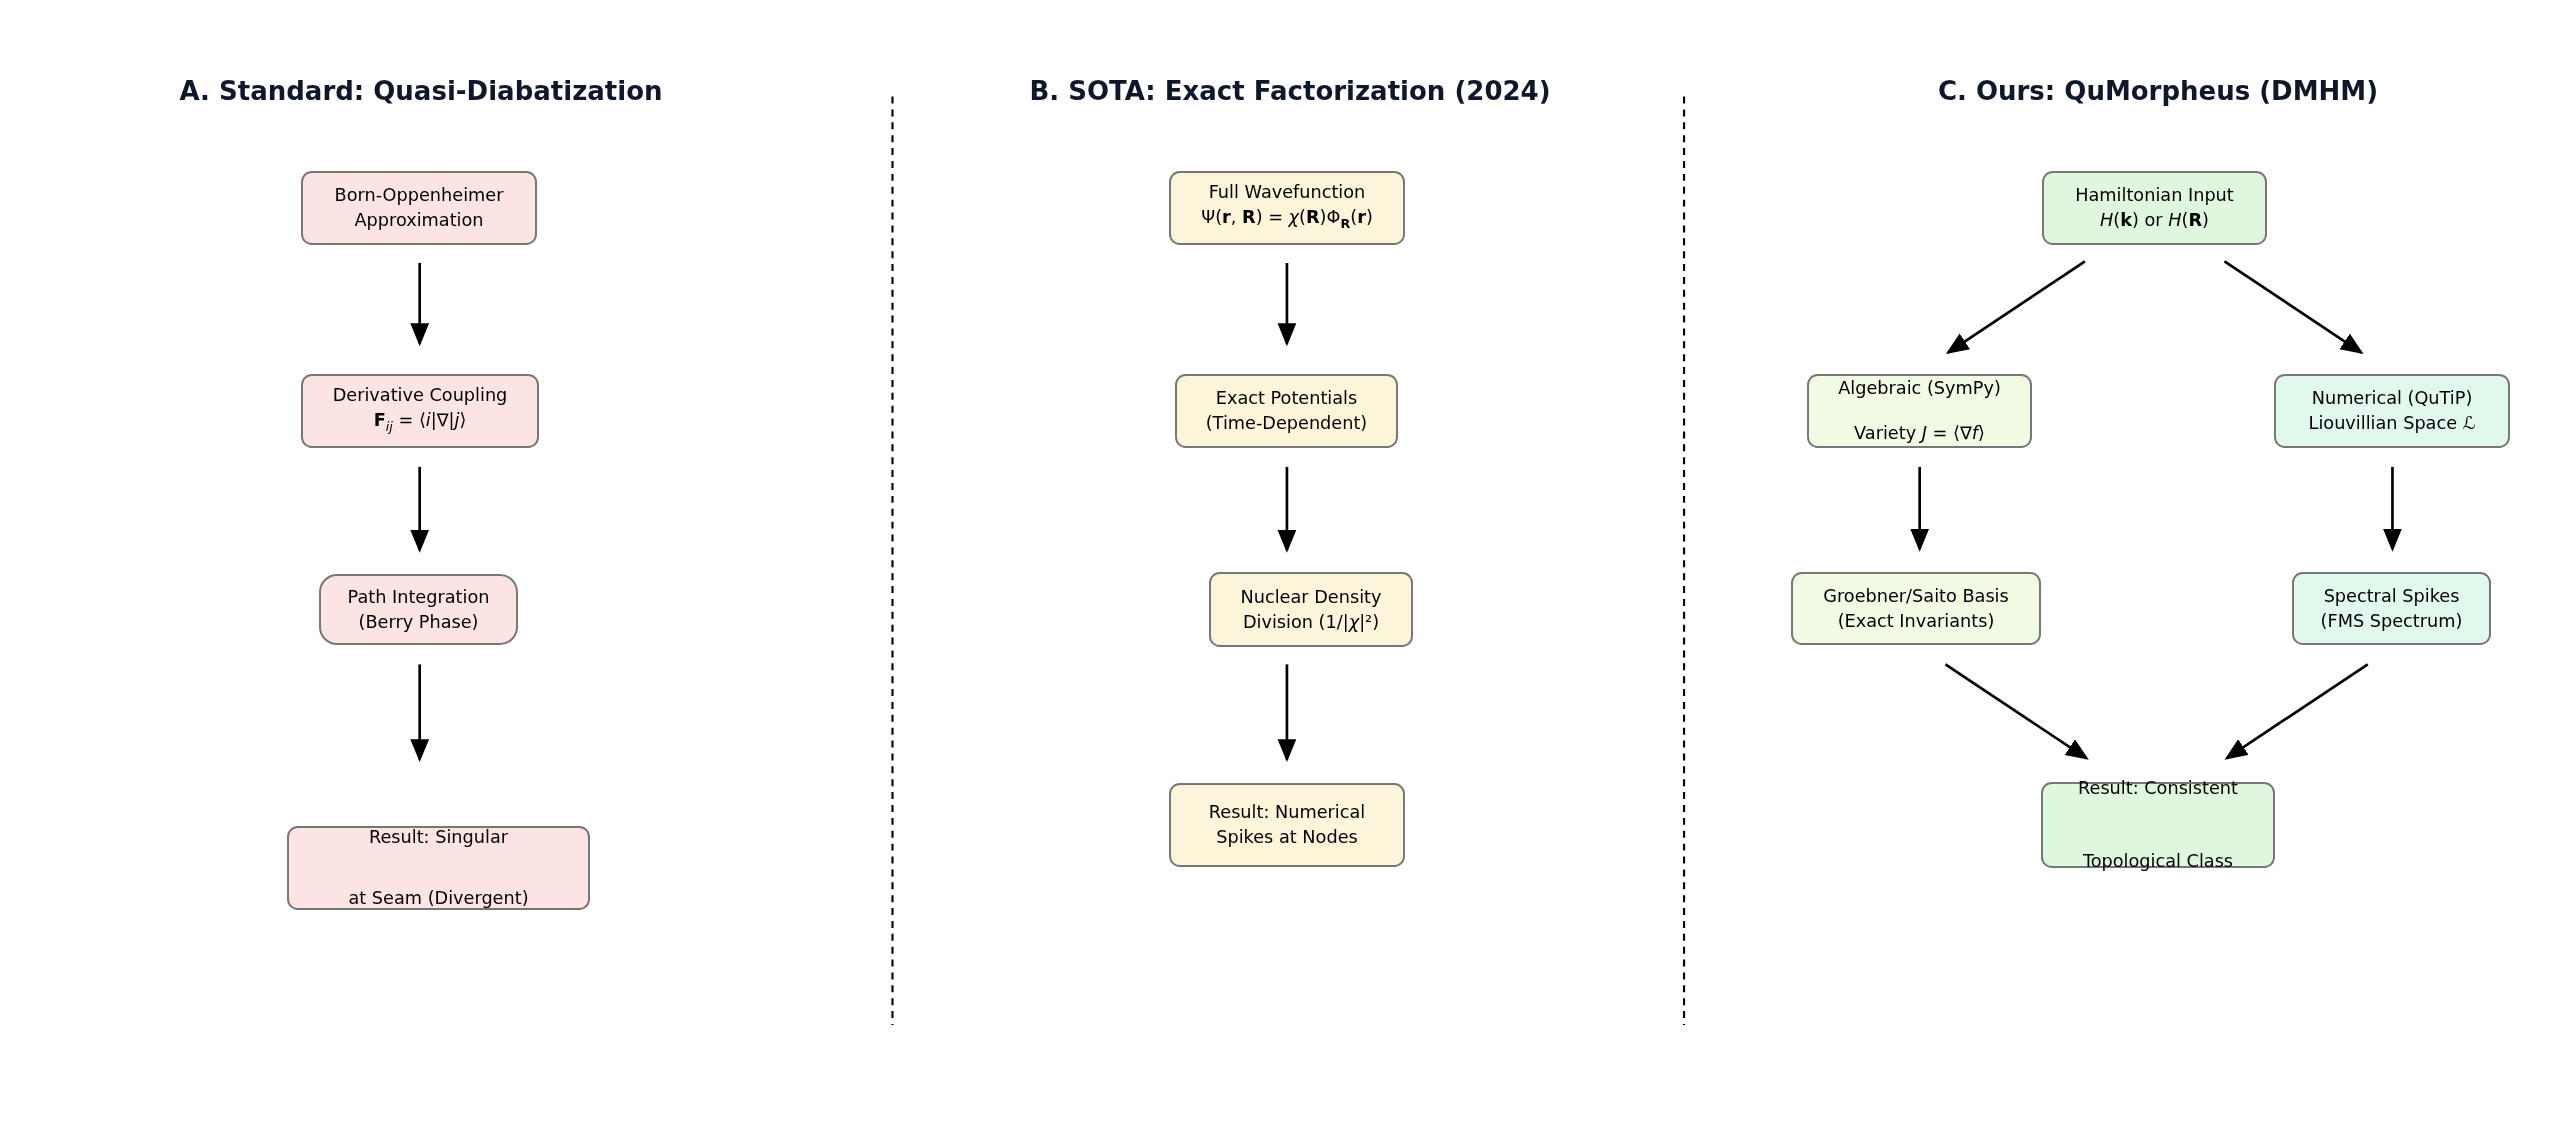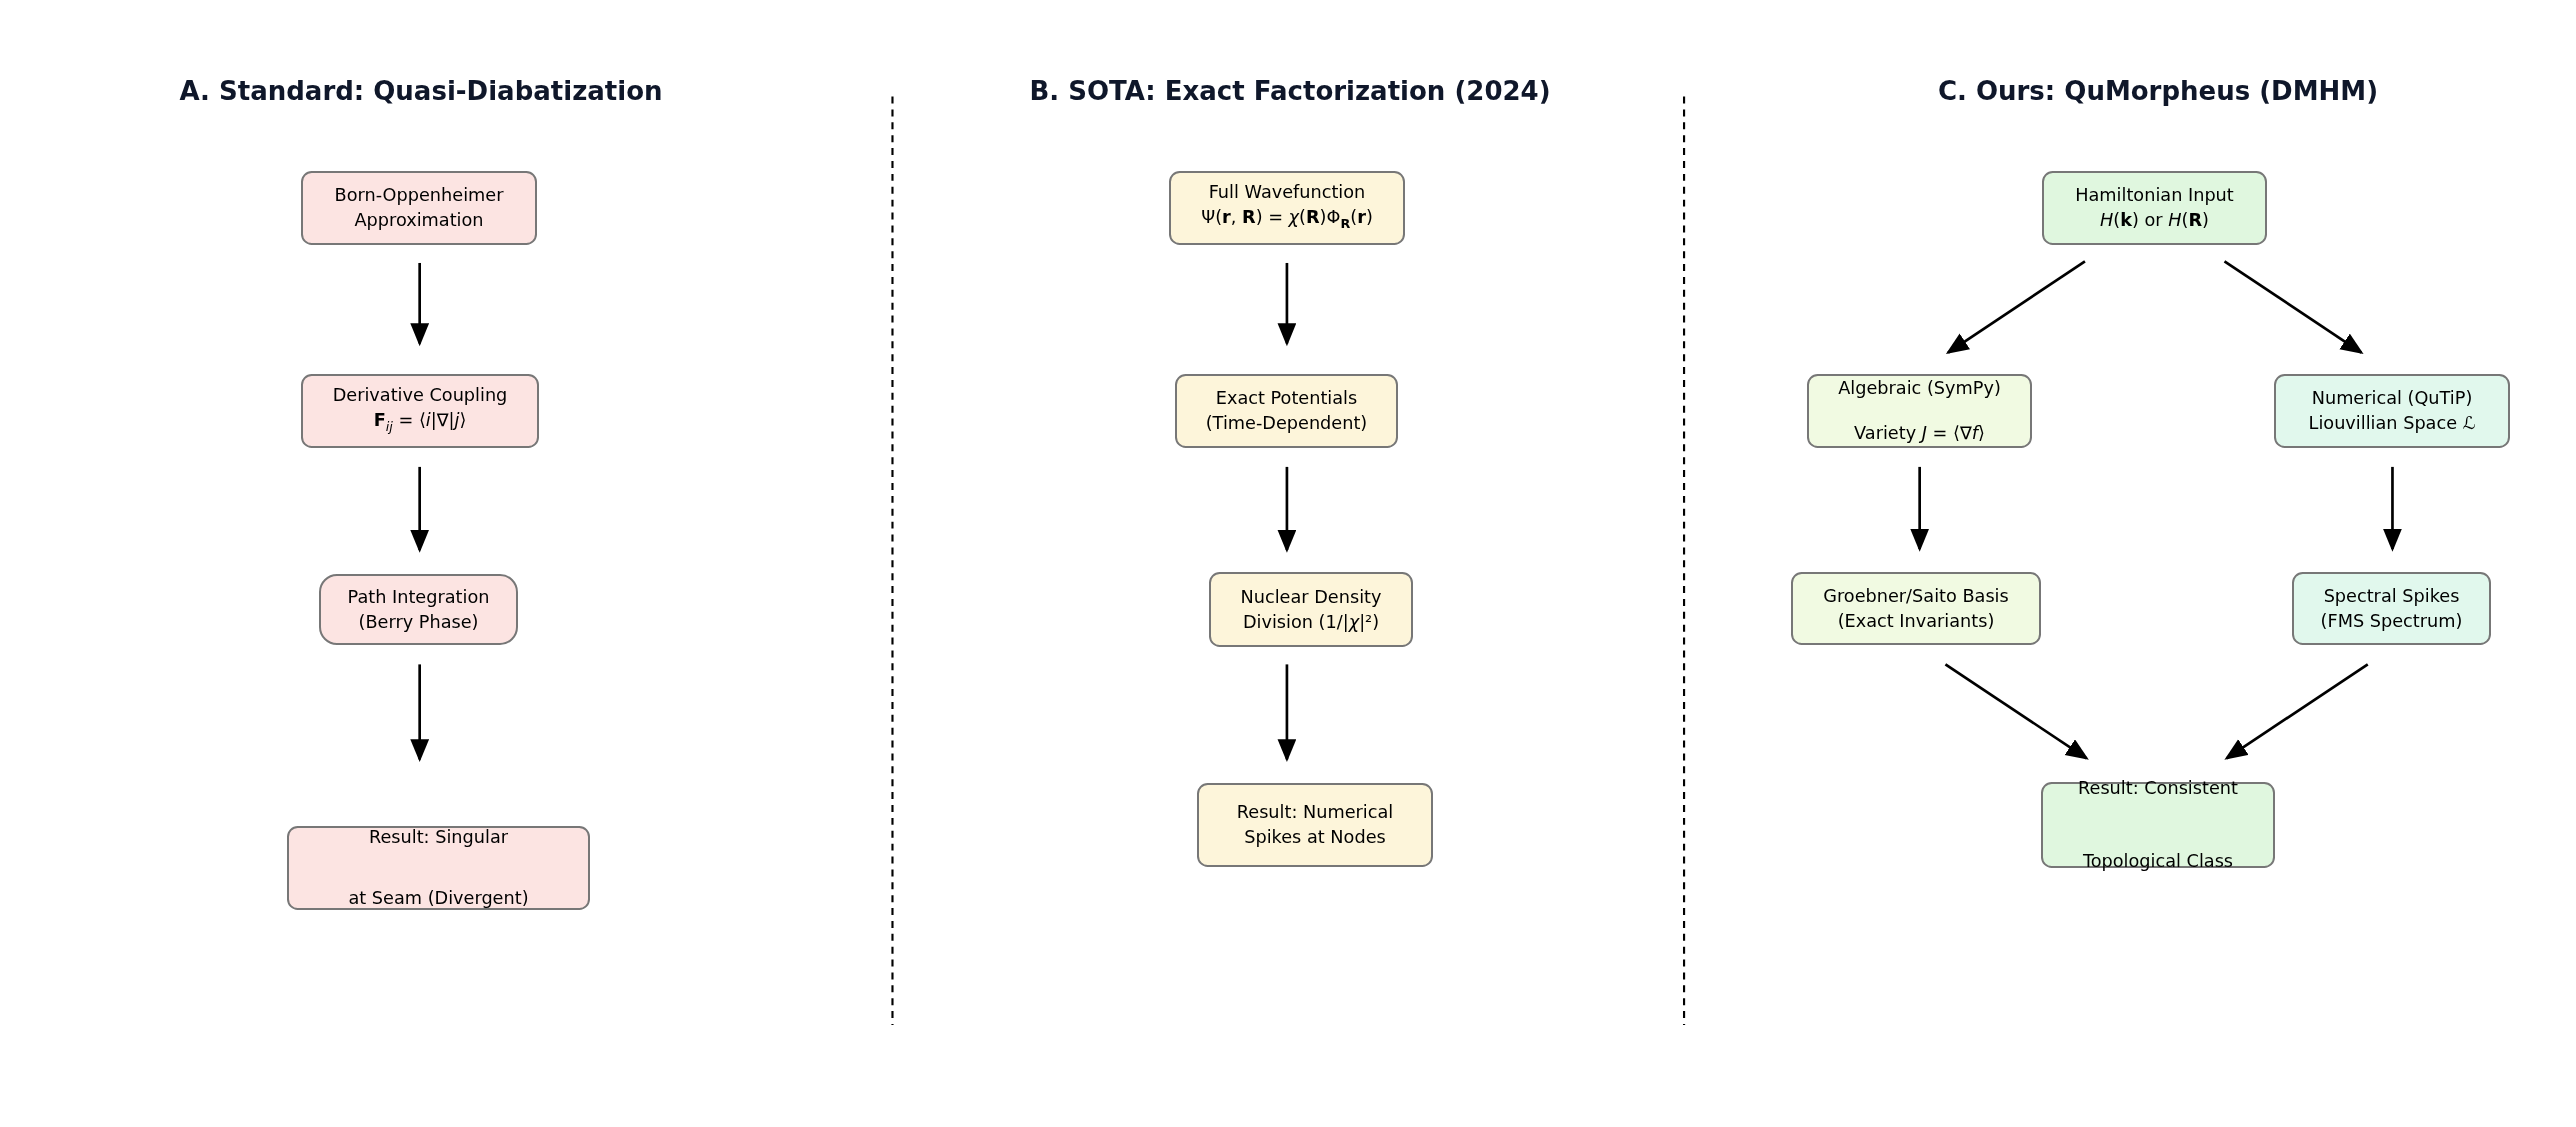--- a/index.html
+++ b/index.html
@@ -111,21 +111,21 @@
   <div class="node" style="left: 1175px; top: 374px; width: 223px; height: 74px; background-color: rgb(253, 245, 218);">
     <div class="nline">Exact Potentials</div>
     <div class="nline">(Time-Dependent)</div>
   </div>
 
   <div class="node" style="left: 1185px; top: 572px; width: 204px; height: 75px; background-color: rgb(253, 245, 218); margin-left: 24px;">
     <div class="nline">Nuclear Density</div>
     <div class="nline">Division (1/|<i>χ</i>|²)</div>
   </div>
 
-  <div class="node" style="left: 1169px; top: 783px; width: 236px; height: 84px; background-color: rgb(253, 245, 218); margin-left: 28px;">
+  <div class="node" style="left: 1169px; top: 783px; width: 236px; height: 84px; background-color: rgb(253, 245, 218);">
     <div class="nline">Result: Numerical</div>
     <div class="nline">Spikes at Nodes</div>
   </div>
 
   <div class="node" style="left: 2042px; top: 171px; width: 225px; height: 74px; background-color: rgb(224, 247, 223);">
     <div class="nline">Hamiltonian Input</div>
     <div class="nline"><i>H</i>(<b>k</b>) or <i>H</i>(<b>R</b>)</div>
   </div>
 
   <div class="node" style="left: 1807px; top: 374px; width: 225px; height: 74px; background-color: rgb(241, 250, 226); justify-content: space-between;">

